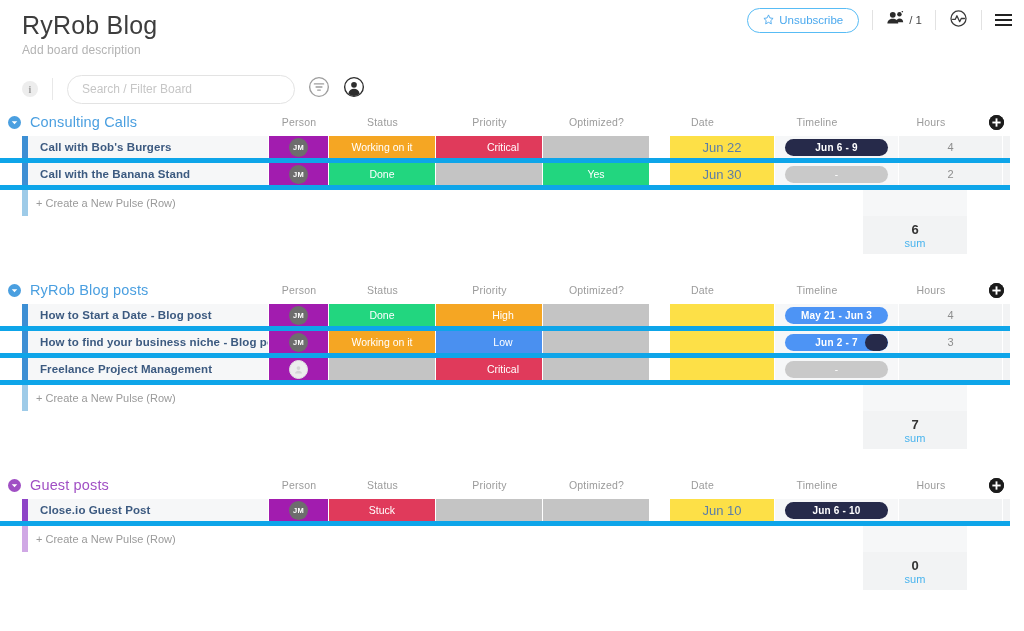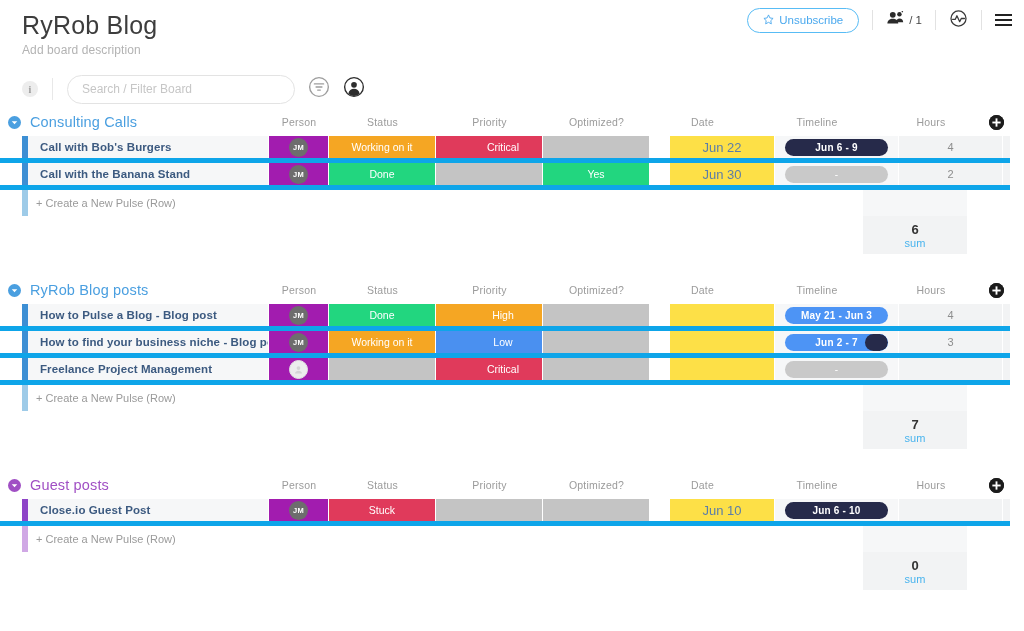--- a/index.html
+++ b/index.html
@@ -440,21 +440,21 @@
                 <rect x="3.6" y="7" width="8.8" height="2" fill="#fff"></rect>
               </svg>
             </div>
           </div>
         </div>
       </div>
       <div class="rows">
         <div class="row">
           <div class="row-indent"></div>
           <div class="row-bar" style="background:#3d8fd4"></div>
-          <div class="cell-name">How to Pulse a Blog - Blog post</div>
+          <div class="cell-name">How to Start a Date - Blog post</div>
           <div class="cell c-person">
             <span class="avatar">JM</span>
           </div>
           <div class="cell c-status" style="background:#22d67f">Done</div>
           <div class="cell c-priority" style="background:#f5a623">High</div>
           <div class="cell c-opt" style="background:#c4c4c4"></div>
           <div class="cell c-date"></div>
           <div class="cell c-timeline">
             <span class="pill" style="background:#4d94f5">
         <span class="ptext">May 21 - Jun 3</span>

